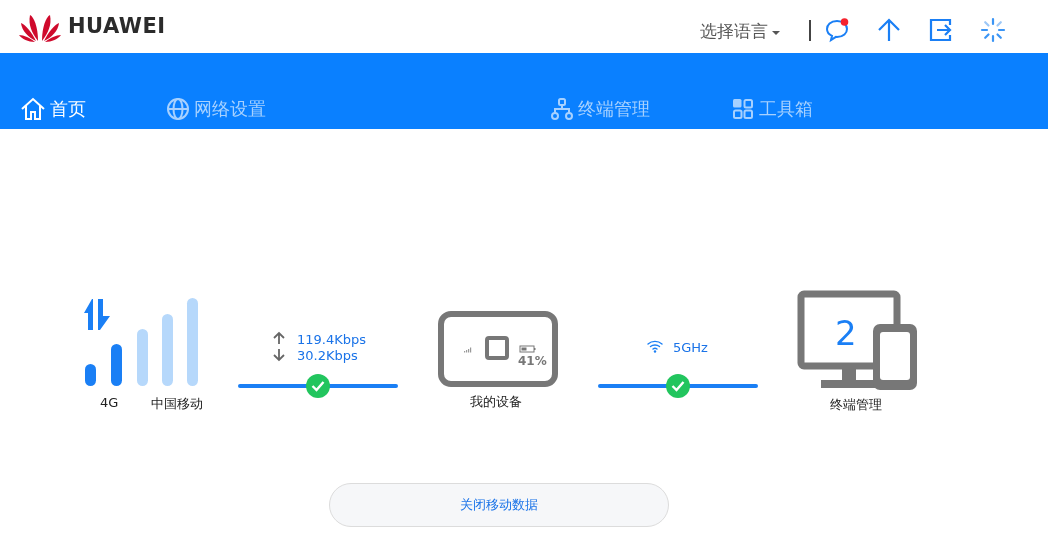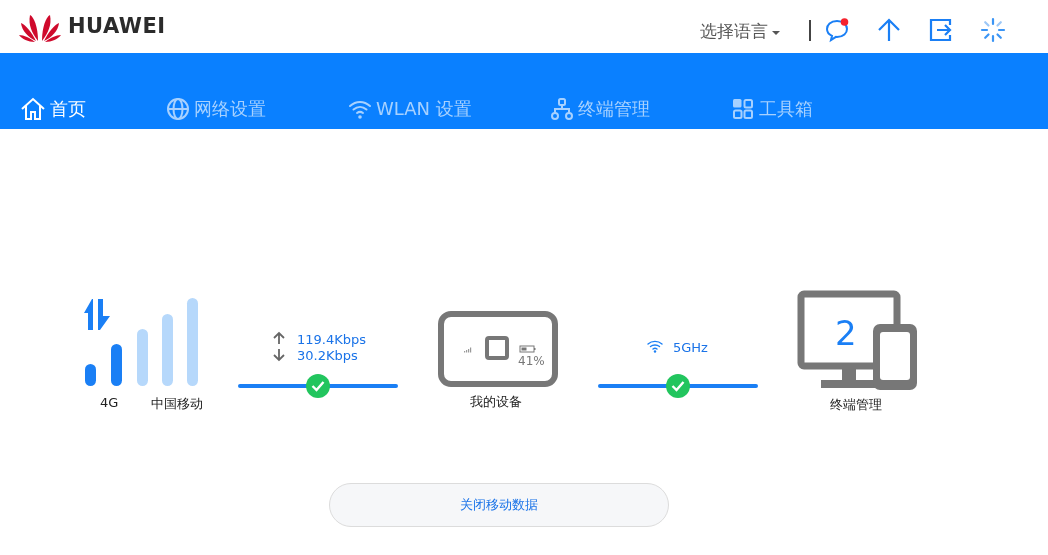--- a/index.html
+++ b/index.html
@@ -89,31 +89,20 @@
   <div class="nav-item" style="left:166px;">
     <svg width="24" height="24" viewBox="0 0 24 24">
       <g fill="none" stroke="#a7d1ff" stroke-width="2">
         <circle cx="12" cy="12" r="10"></circle>
         <ellipse cx="12" cy="12" rx="4.5" ry="10"></ellipse>
         <line x1="2" y1="12" x2="22" y2="12"></line>
       </g>
     </svg>
     <span>网络设置</span>
   </div>
-  <div class="nav-item" style="left:348px;">
-    <svg width="24" height="24" viewBox="0 0 24 24">
-      <g fill="none" stroke="#a7d1ff" stroke-width="2" stroke-linecap="round">
-        <path d="M2 9 C8 3.5 16 3.5 22 9"></path>
-        <path d="M5.5 12.5 C9.5 9 14.5 9 18.5 12.5"></path>
-        <path d="M9 16 C11 14.5 13 14.5 15 16"></path>
-      </g>
-      <circle cx="12" cy="20" r="1.8" fill="#a7d1ff"></circle>
-    </svg>
-    <span>WLAN 设置</span>
-  </div>
   <div class="nav-item" style="left:550px;">
     <svg width="24" height="24" viewBox="0 0 24 24">
       <g fill="none" stroke="#a7d1ff" stroke-width="2">
         <rect x="9" y="2" width="6" height="6" rx="1.5"></rect>
         <circle cx="5" cy="19" r="3"></circle>
         <circle cx="19" cy="19" r="3"></circle>
         <path d="M12 8 V12 M5 16 V12 H19 V16"></path>
       </g>
     </svg>
     <span>终端管理</span>
@@ -177,21 +166,21 @@
         <rect x="28" y="39" width="1.2" height="2.5"></rect>
         <rect x="30" y="38" width="1.2" height="3.5"></rect>
         <rect x="32" y="36.5" width="1.2" height="5"></rect>
       </g>
       <rect x="82" y="35" width="14" height="6" fill="none" stroke="#777" stroke-width="1"></rect>
       <rect x="96" y="37" width="1.5" height="2" fill="#777"></rect>
       <rect x="83.5" y="36.5" width="5" height="3" fill="#777"></rect>
     </svg>
   </div>
 
-  <div class="label" style="left:518px; top:225px; color:#777; font-size:12px; font-weight:normal;">41%</div>
+  <div class="label" style="left:518px; top:225px; color:#777; font-size:12px; font-weight:bold;">41%</div>
   <div class="label" style="left:470px; top:264px;">我的设备</div>
 
   <div style="position:absolute; left:647px; top:210px;">
     <svg width="16" height="14" viewBox="0 0 16 14">
       <g fill="none" stroke="#1a7ff5" stroke-width="1.4" stroke-linecap="round">
         <path d="M1 5 C5 1.5 11 1.5 15 5"></path>
         <path d="M3.5 7.5 C6 5.5 10 5.5 12.5 7.5"></path>
         <path d="M6 10 C7 9.2 9 9.2 10 10"></path>
       </g>
       <circle cx="8" cy="12.5" r="1.2" fill="#1a7ff5"></circle>

